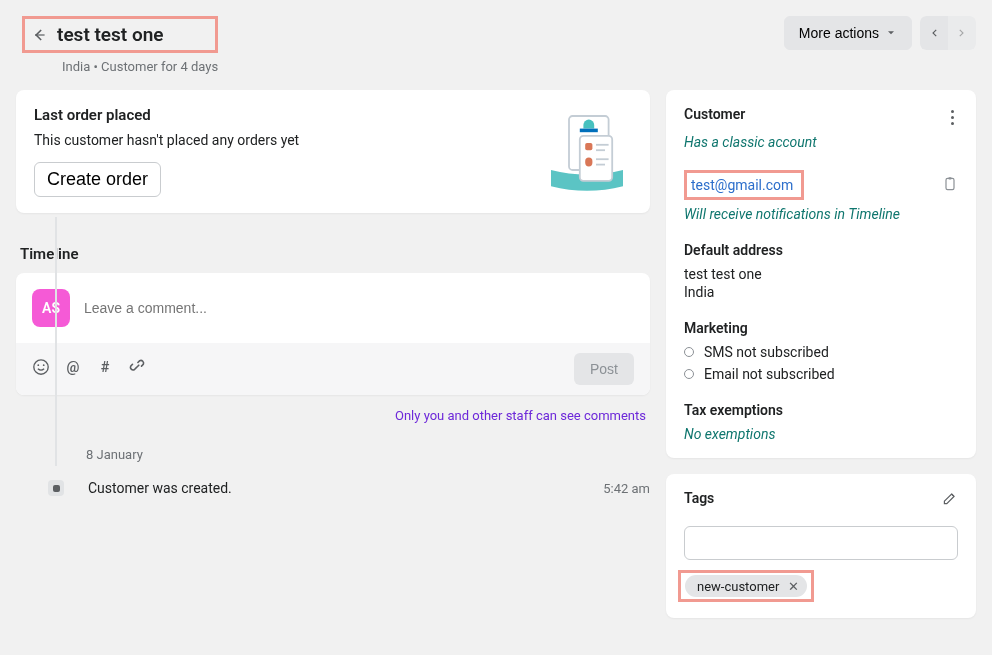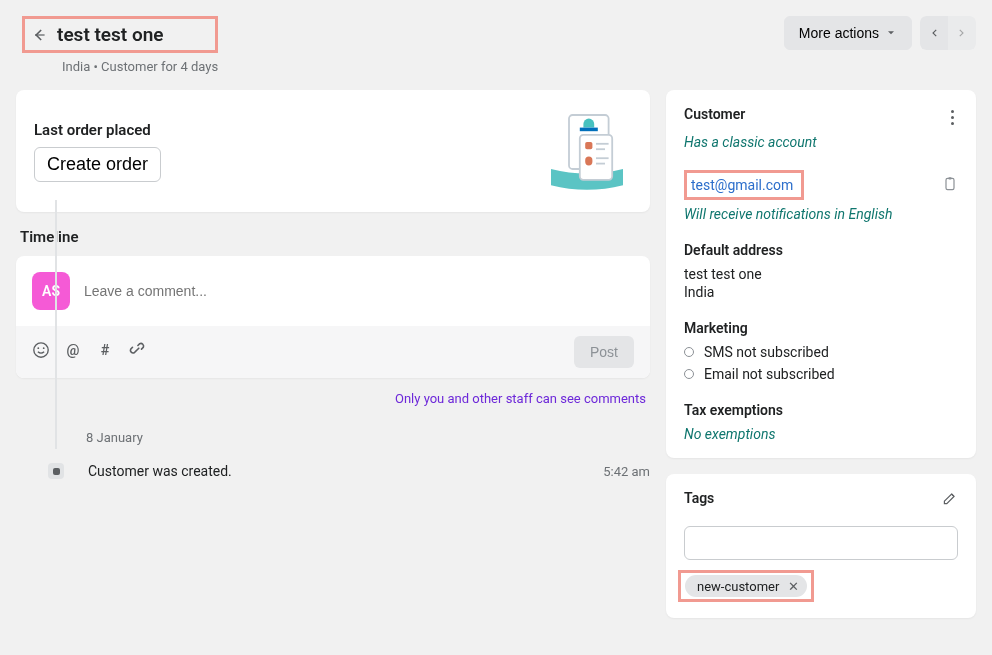--- a/index.html
+++ b/index.html
@@ -84,21 +84,21 @@
   .nav-btn.disabled { opacity: 0.5; cursor: default; }
   .nav-group { display: flex; gap: 0; border-radius: 6px; overflow: hidden; }
   .nav-group .nav-btn { border-radius: 0; }
   .nav-group .nav-btn:first-child { border-top-left-radius: 6px; border-bottom-left-radius: 6px; }
   .nav-group .nav-btn:last-child { border-top-right-radius: 6px; border-bottom-right-radius: 6px; }
   .content {
     display: flex;
     gap: 16px;
     padding-bottom: 16px;
   }
-  .main-col { flex: 1; display: flex; flex-direction: column; gap: 0; }
+  .main-col { flex: 1; display: flex; flex-direction: column; gap: 16px; }
   .side-col { width: 310px; display: flex; flex-direction: column; gap: 16px; }
   .card {
     background: #fff;
     border-radius: 8px;
     box-shadow: 0 1px 2px rgba(0,0,0,0.05);
   }
   .card-pad { padding: 16px 18px; }
   .order-card {
     display: flex;
     justify-content: space-between;
@@ -280,20 +280,21 @@
         </button>
       </div>
     </div>
   </div>
 
   <div class="content">
     <div class="main-col">
       <div class="card card-pad order-card">
         <div class="order-info">
           <div class="card-title">Last order placed</div>
+          <p>This customer hasn't placed any orders yet</p>
           <button class="btn">Create order</button>
         </div>
         <div class="illustration">
           <svg viewBox="0 0 100 100">
             <path d="M10 88 Q50 98 90 88 L90 70 Q50 80 10 70 Z" fill="#5bc4c4"></path>
             <rect x="30" y="10" width="44" height="60" rx="4" fill="#fff" stroke="#c4cdd5" stroke-width="2"></rect>
             <rect x="42" y="32" width="36" height="50" rx="4" fill="#fff" stroke="#c4cdd5" stroke-width="2"></rect>
             <rect x="48" y="40" width="8" height="8" rx="2" fill="#d97757"></rect>
             <line x1="60" y1="42" x2="74" y2="42" stroke="#c4cdd5" stroke-width="2"></line>
             <line x1="60" y1="48" x2="70" y2="48" stroke="#c4cdd5" stroke-width="2"></line>
@@ -377,21 +378,21 @@
             <span class="email-wrap">
               <a href="#" class="link">test@gmail.com</a>
             </span>
             <span class="clipboard-btn">
               <svg width="16" height="16" viewBox="0 0 20 20">
                   <rect x="5" y="3" width="10" height="14" rx="2" fill="none" stroke="#8c9196" stroke-width="1.5"></rect>
                   <rect x="8" y="1.5" width="4" height="3" rx="1" fill="#8c9196"></rect>
                 </svg>
             </span>
           </div>
-          <div class="side-muted" style="margin-top:6px;">Will receive notifications in English</div>
+          <div class="side-muted" style="margin-top:6px;">Will receive notifications in Timeline</div>
         </div>
 
         <div class="side-section">
           <div class="side-section-title">Default address</div>
           <div class="addr-line">test test one</div>
           <div class="addr-line">India</div>
         </div>
 
         <div class="side-section">
           <div class="side-section-title">Marketing</div>

